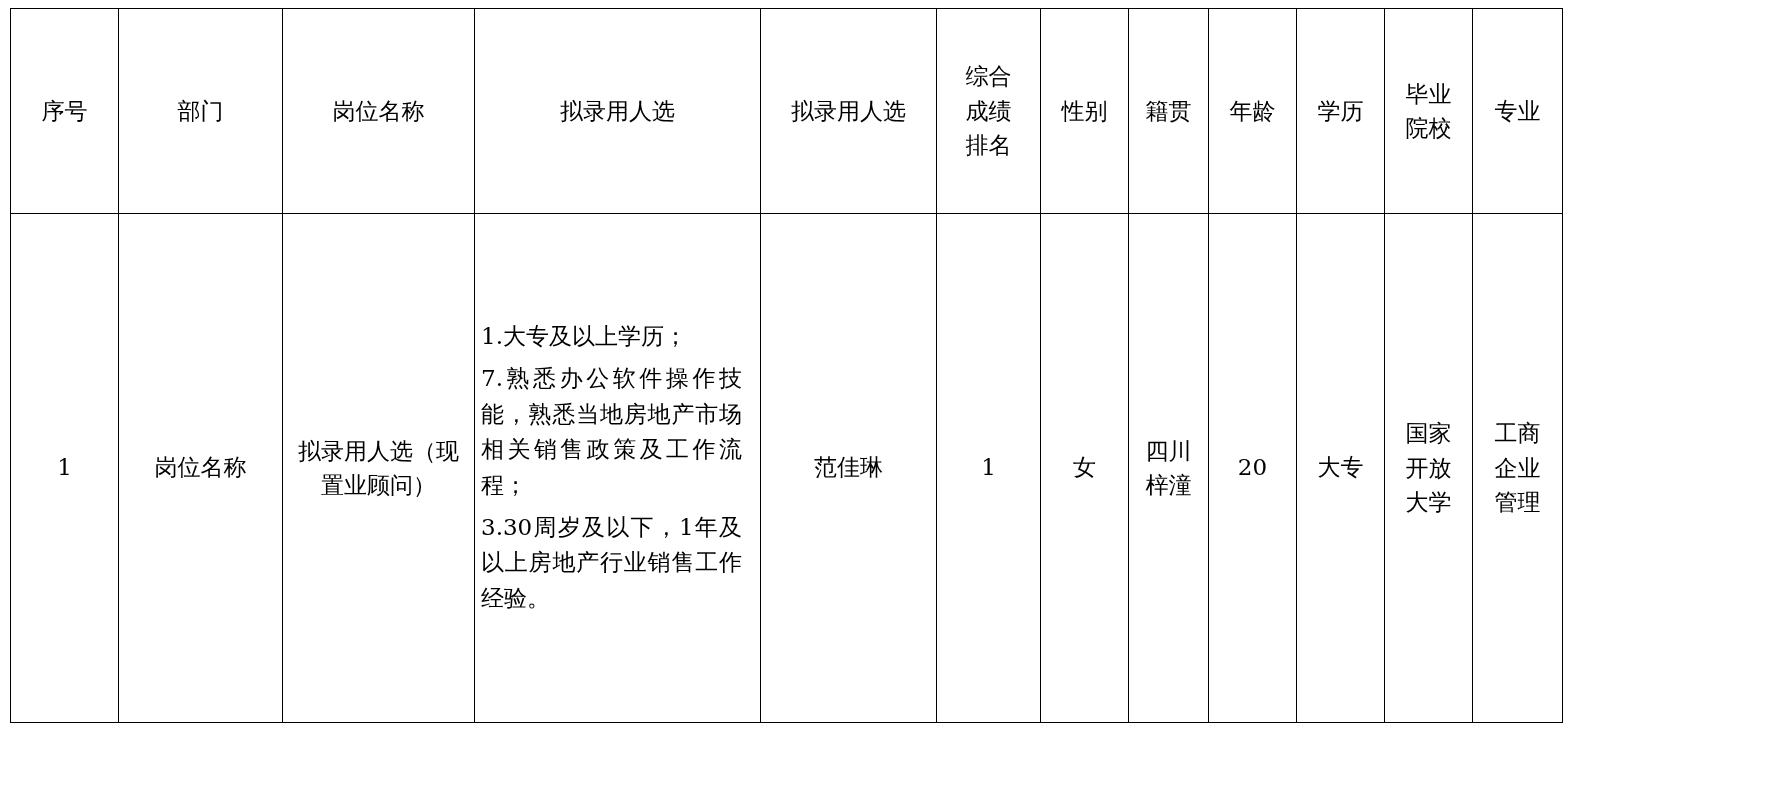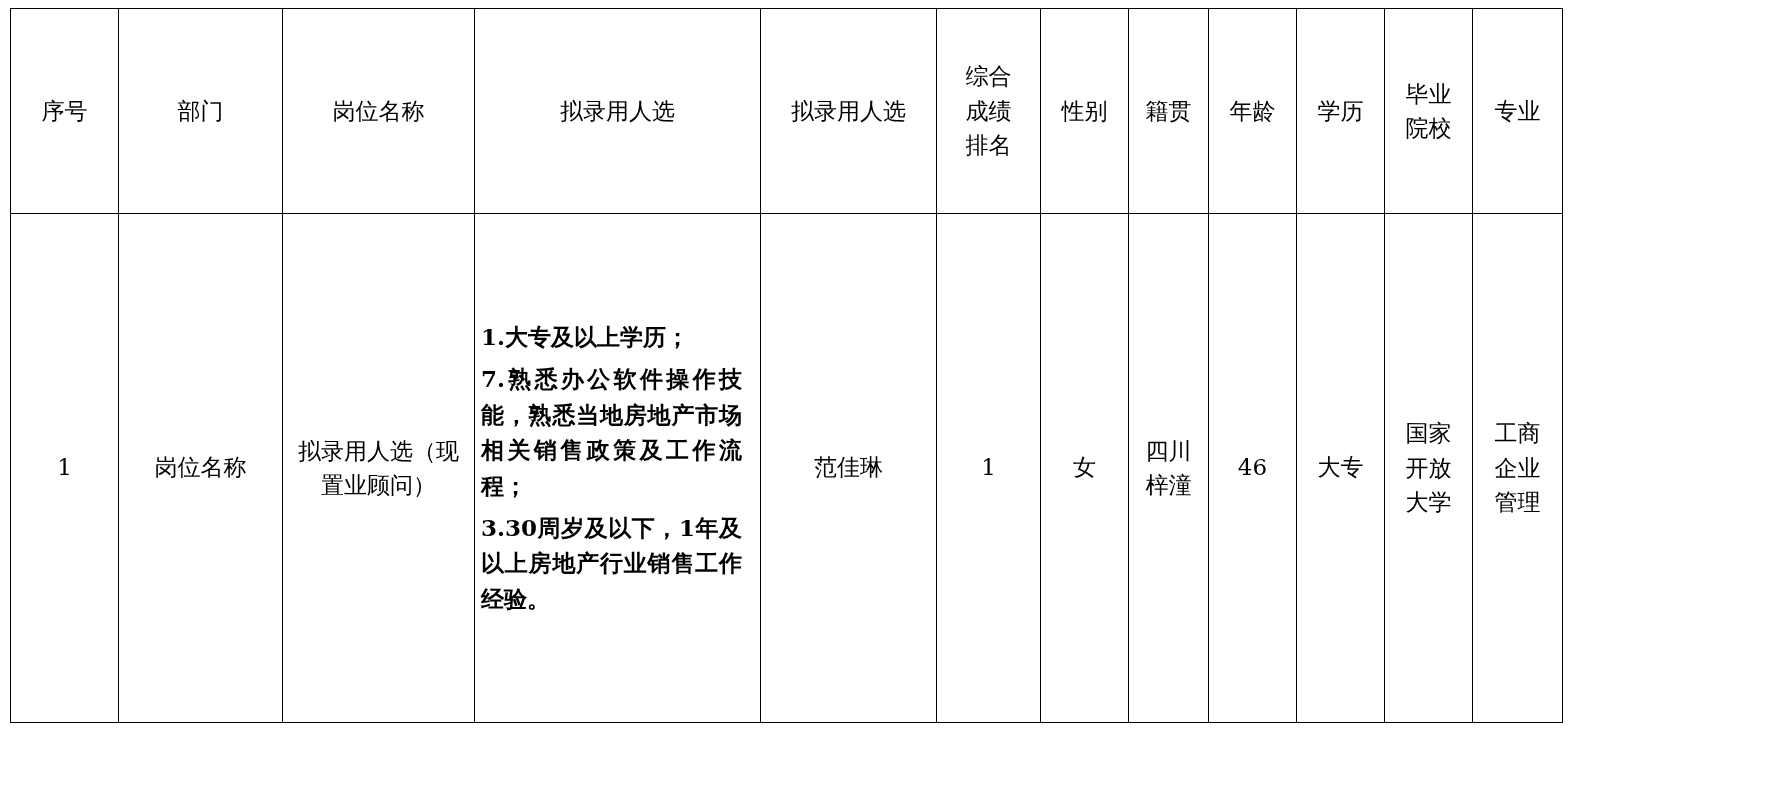--- a/index.html
+++ b/index.html
@@ -68,21 +68,20 @@
     text-align: left;
     vertical-align: middle;
     padding: 10px 14px 10px 16px;
     line-height: 2.0;
     font-size: 23px;
   }
   .req-cell p {
     margin: 0 12px 6px 0;
     text-align: justify;
     text-justify: inter-ideograph;
-    font-weight: bold;
   }
   .req-cell p:last-child { margin-bottom: 0; }
   .vertical-text span {
     display: block;
     line-height: 1.5;
   }
 </style>
 </head>
 <body>
 
@@ -186,21 +185,21 @@
         </td>
         <td>范佳琳</td>
         <td>1</td>
         <td>女</td>
         <td>
           <span class="stack vertical-text">
             <span>四川</span>
             <span>梓潼</span>
           </span>
         </td>
-        <td>46</td>
+        <td>20</td>
         <td>大专</td>
         <td>
           <span class="stack vertical-text">
             <span>国家</span>
             <span>开放</span>
             <span>大学</span>
           </span>
         </td>
         <td>
           <span class="stack vertical-text">

